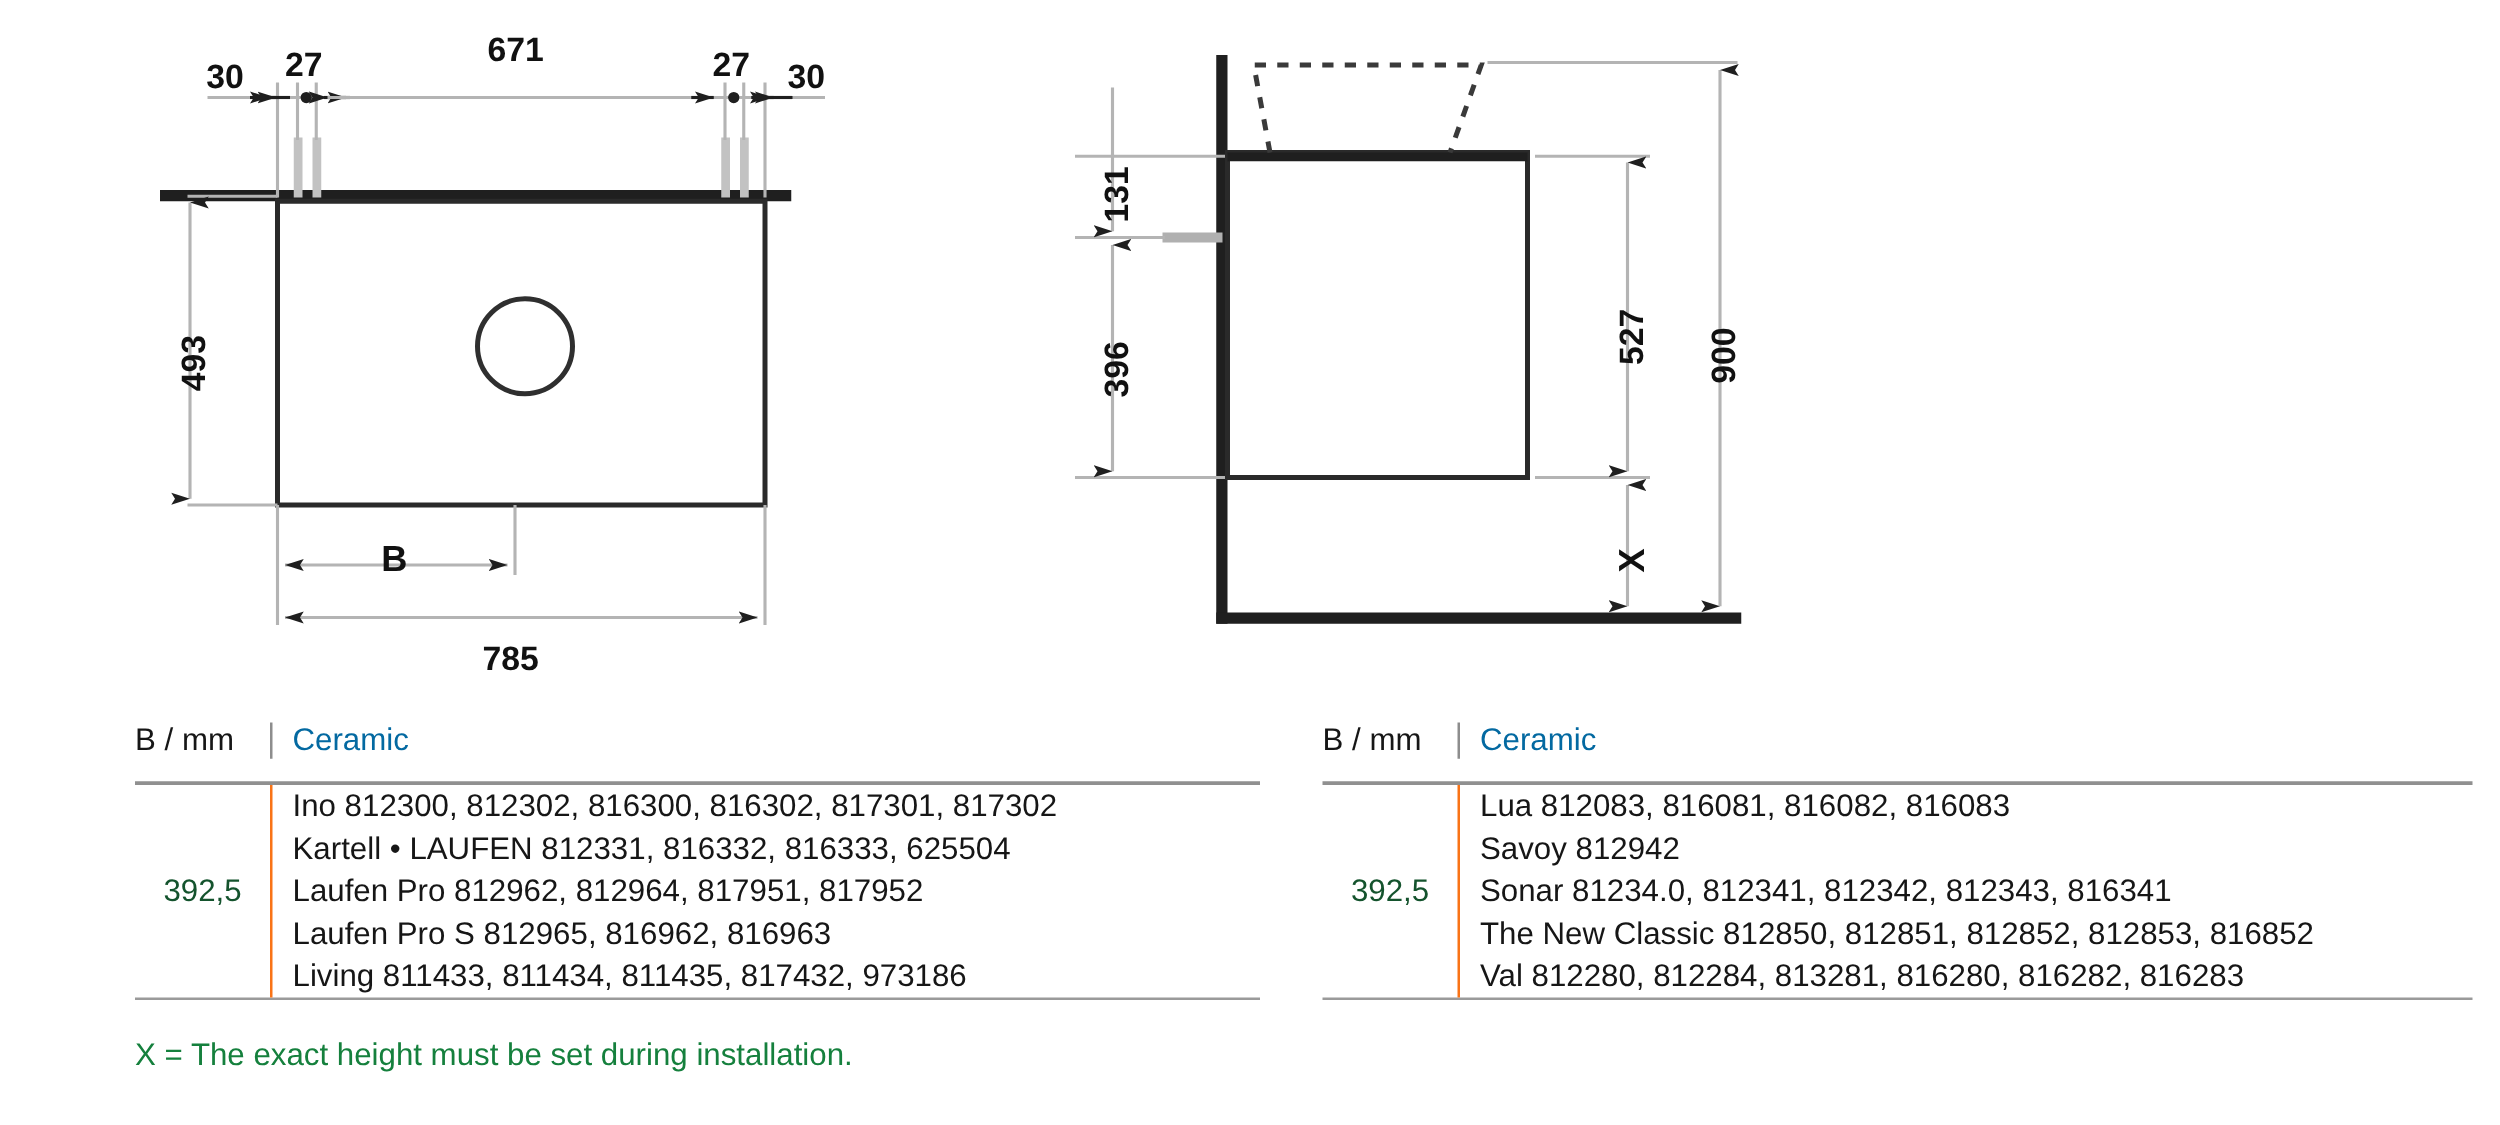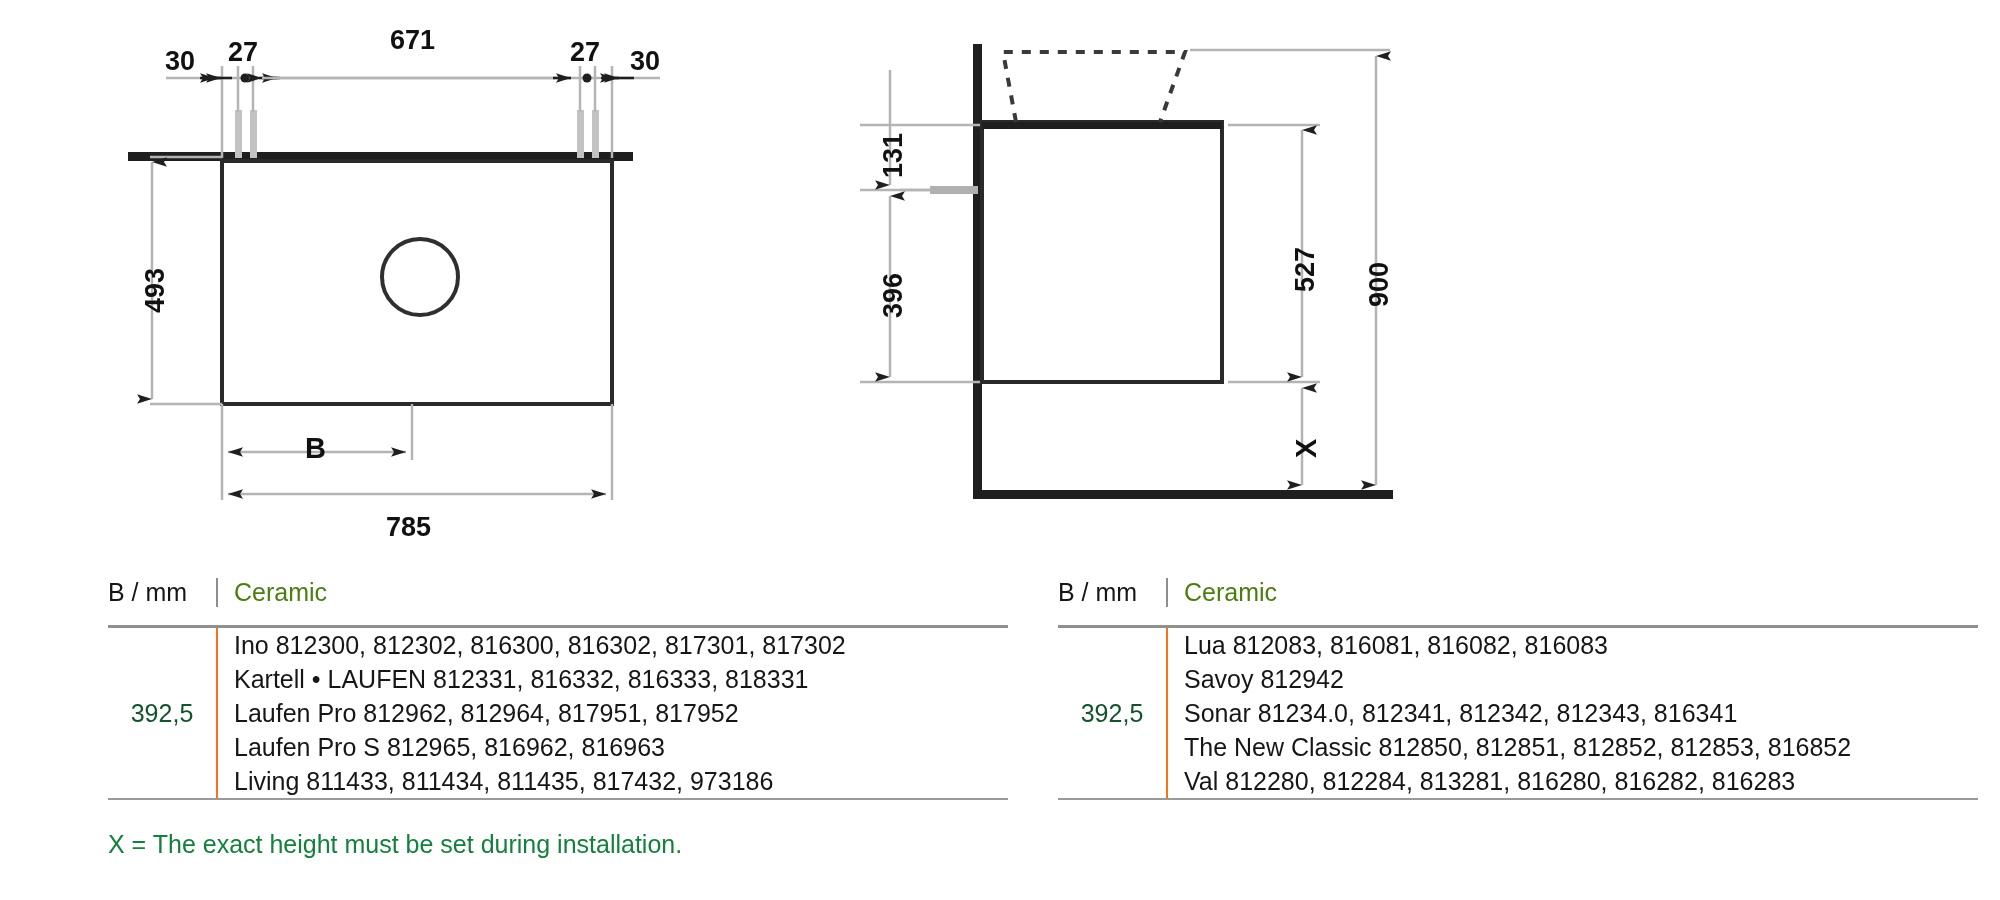--- a/index.html
+++ b/index.html
@@ -43,21 +43,21 @@
     padding-bottom: 18px;
   }
   .tbl-head-b {
     width: 108px;
     font-size: 25px;
     color: #161616;
     white-space: nowrap;
   }
   .tbl-head-c {
     font-size: 25px;
-    color: #4d7c0f;
+    color: #0369a1;
     padding-left: 16px;
     border-left: 2px solid #8d8d8d;
     flex: 1;
   }
   .rule {
     height: 0;
     border-top: 3px solid #909090;
     width: 100%;
   }
   .rule.thin { border-top: 2px solid #9a9a9a; }
@@ -239,21 +239,21 @@
   <div class="spec-table" id="table-left">
     <div class="tbl-head">
       <div class="tbl-head-b">B / mm</div>
       <div class="tbl-head-c">Ceramic</div>
     </div>
     <div class="rule"></div>
     <div class="tbl-body">
       <div class="tbl-body-b">392,5</div>
       <div class="tbl-body-c">
         <div class="ceramic-line">Ino 812300, 812302, 816300, 816302, 817301, 817302</div>
-        <div class="ceramic-line">Kartell • LAUFEN 812331, 816332, 816333, 818331</div>
+        <div class="ceramic-line">Kartell • LAUFEN 812331, 816332, 816333, 625504</div>
         <div class="ceramic-line">Laufen Pro 812962, 812964, 817951, 817952</div>
         <div class="ceramic-line">Laufen Pro S 812965, 816962, 816963</div>
         <div class="ceramic-line">Living 811433, 811434, 811435, 817432, 973186</div>
       </div>
     </div>
     <div class="rule thin"></div>
   </div>
 
   <div class="spec-table" id="table-right">
     <div class="tbl-head">

